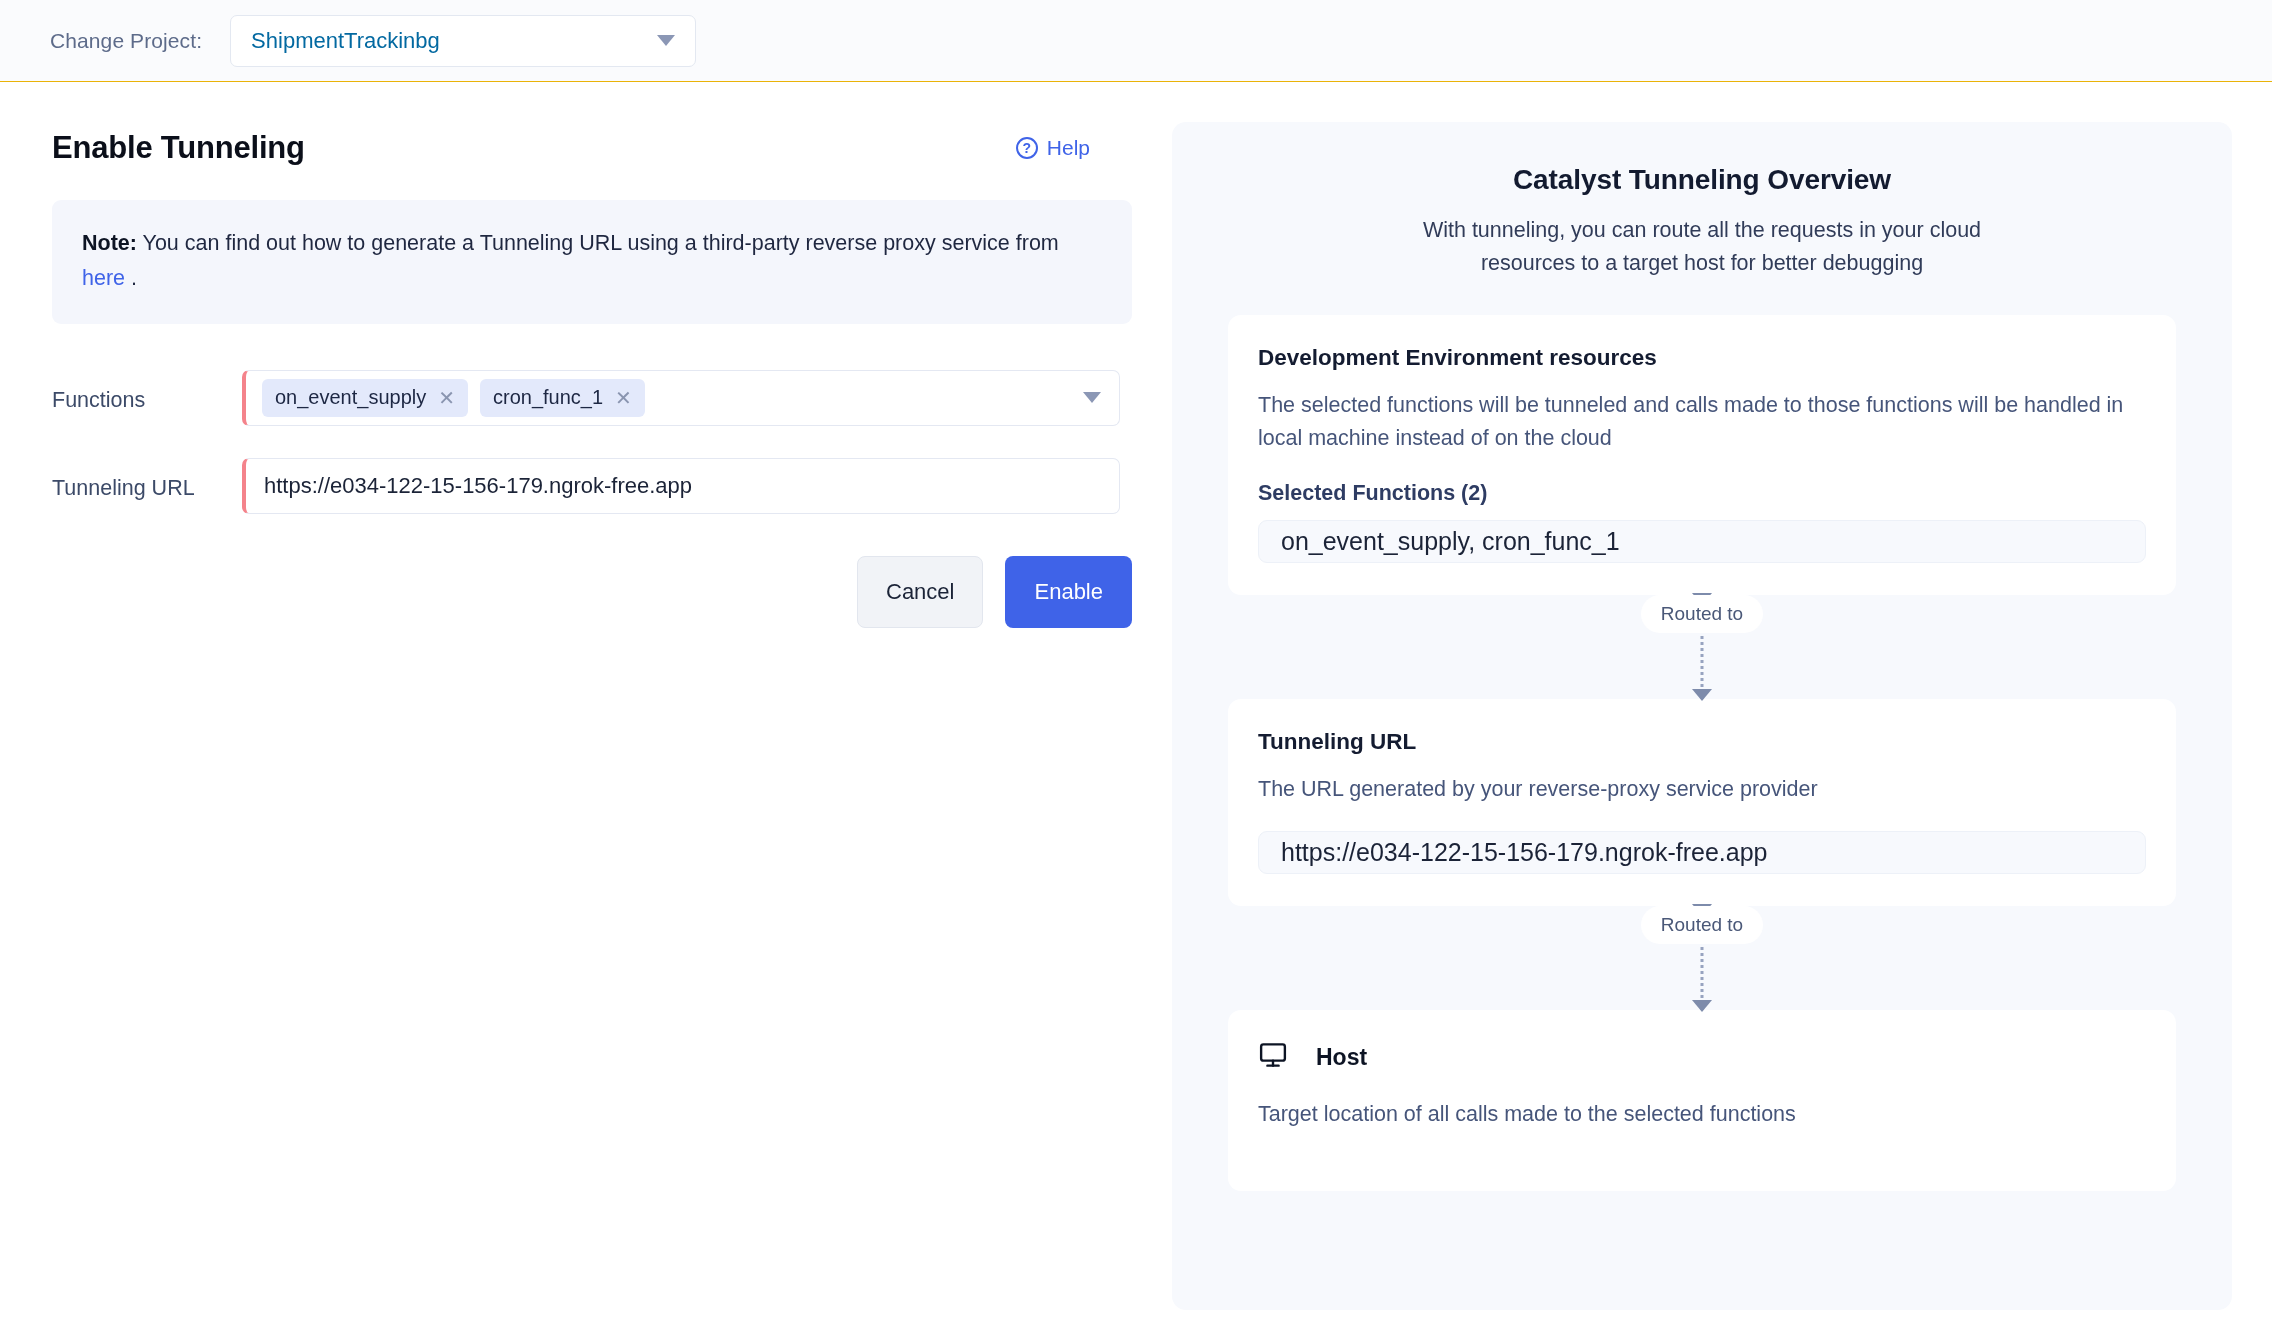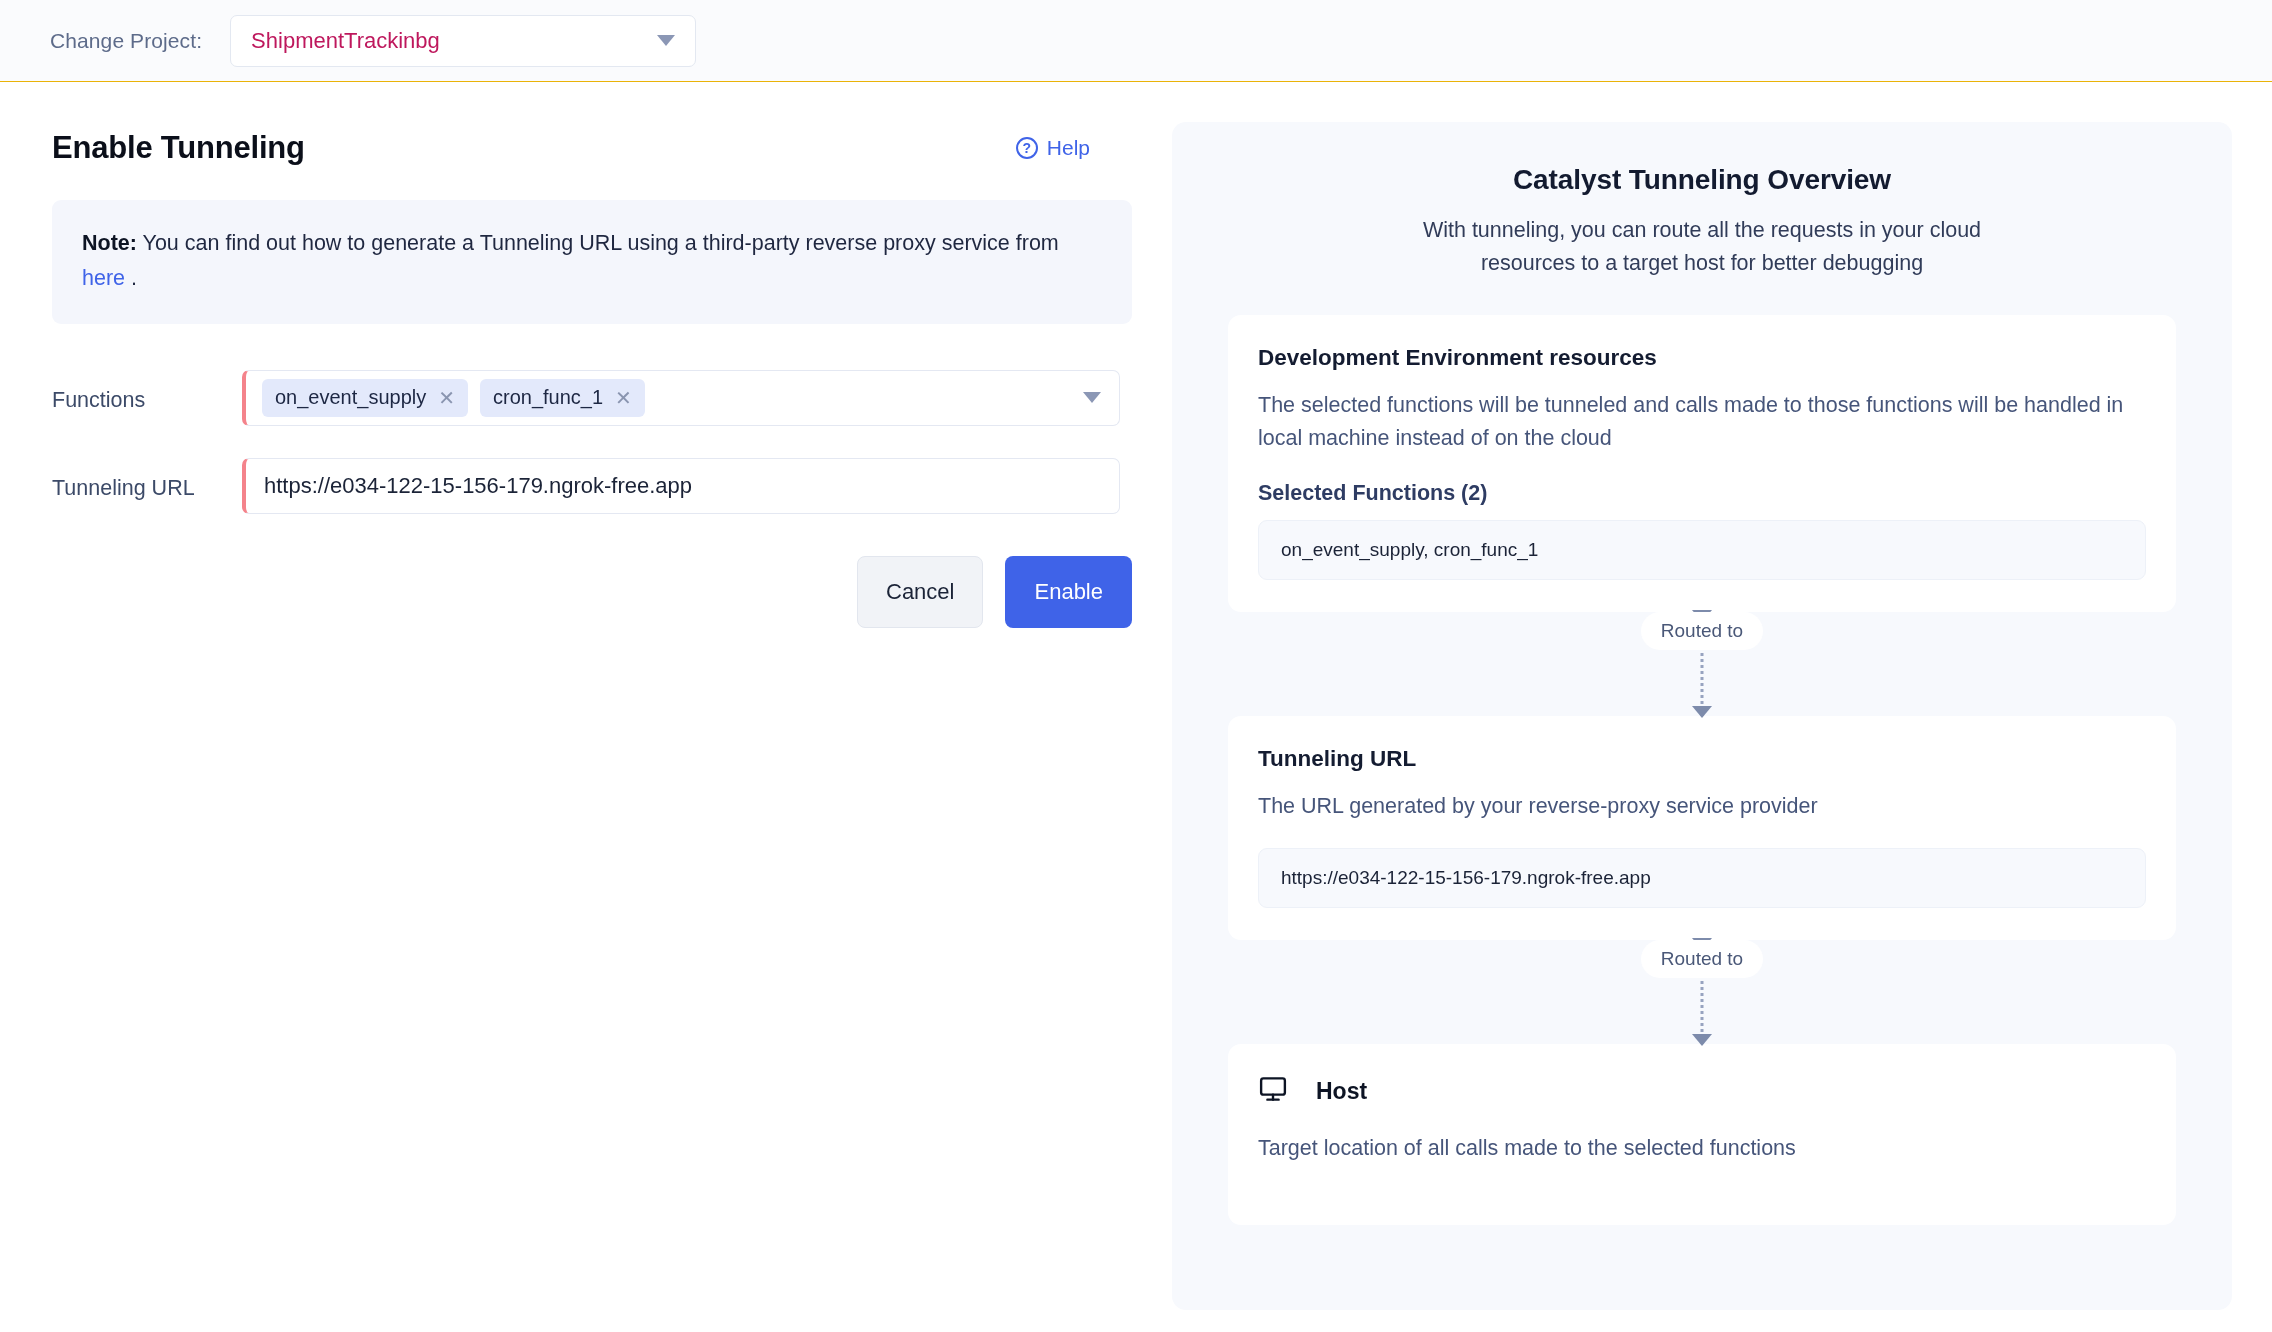--- a/index.html
+++ b/index.html
@@ -34,21 +34,21 @@
     border: 1px solid #e3e8f1;
     border-radius: 7px;
     display: flex;
     align-items: center;
     padding: 0 20px;
     justify-content: space-between;
     cursor: pointer;
   }
   .project-select-value {
     font-size: 22px;
-    color: #be185d;
+    color: #0369a1;
   }
   .caret {
     width: 0; height: 0;
     border-left: 9px solid transparent;
     border-right: 9px solid transparent;
     border-top: 11px solid #8b97b5;
   }
 
   
   .main {
@@ -236,22 +236,22 @@
     font-size: 21.5px;
     font-weight: bold;
     color: #2e3c63;
     margin-top: 26px;
     margin-bottom: 14px;
   }
   .card-box {
     background: #f7f9fd;
     border: 1px solid #edf1f8;
     border-radius: 9px;
-    padding: 18px 22px;
-    font-size: 19px;
+    padding: 6px 22px;
+    font-size: 25px;
     color: #1b2337;
   }
 
   .card-host-head {
     display: flex;
     align-items: center;
     gap: 28px;
     margin-bottom: 24px;
   }
   .host-title {

